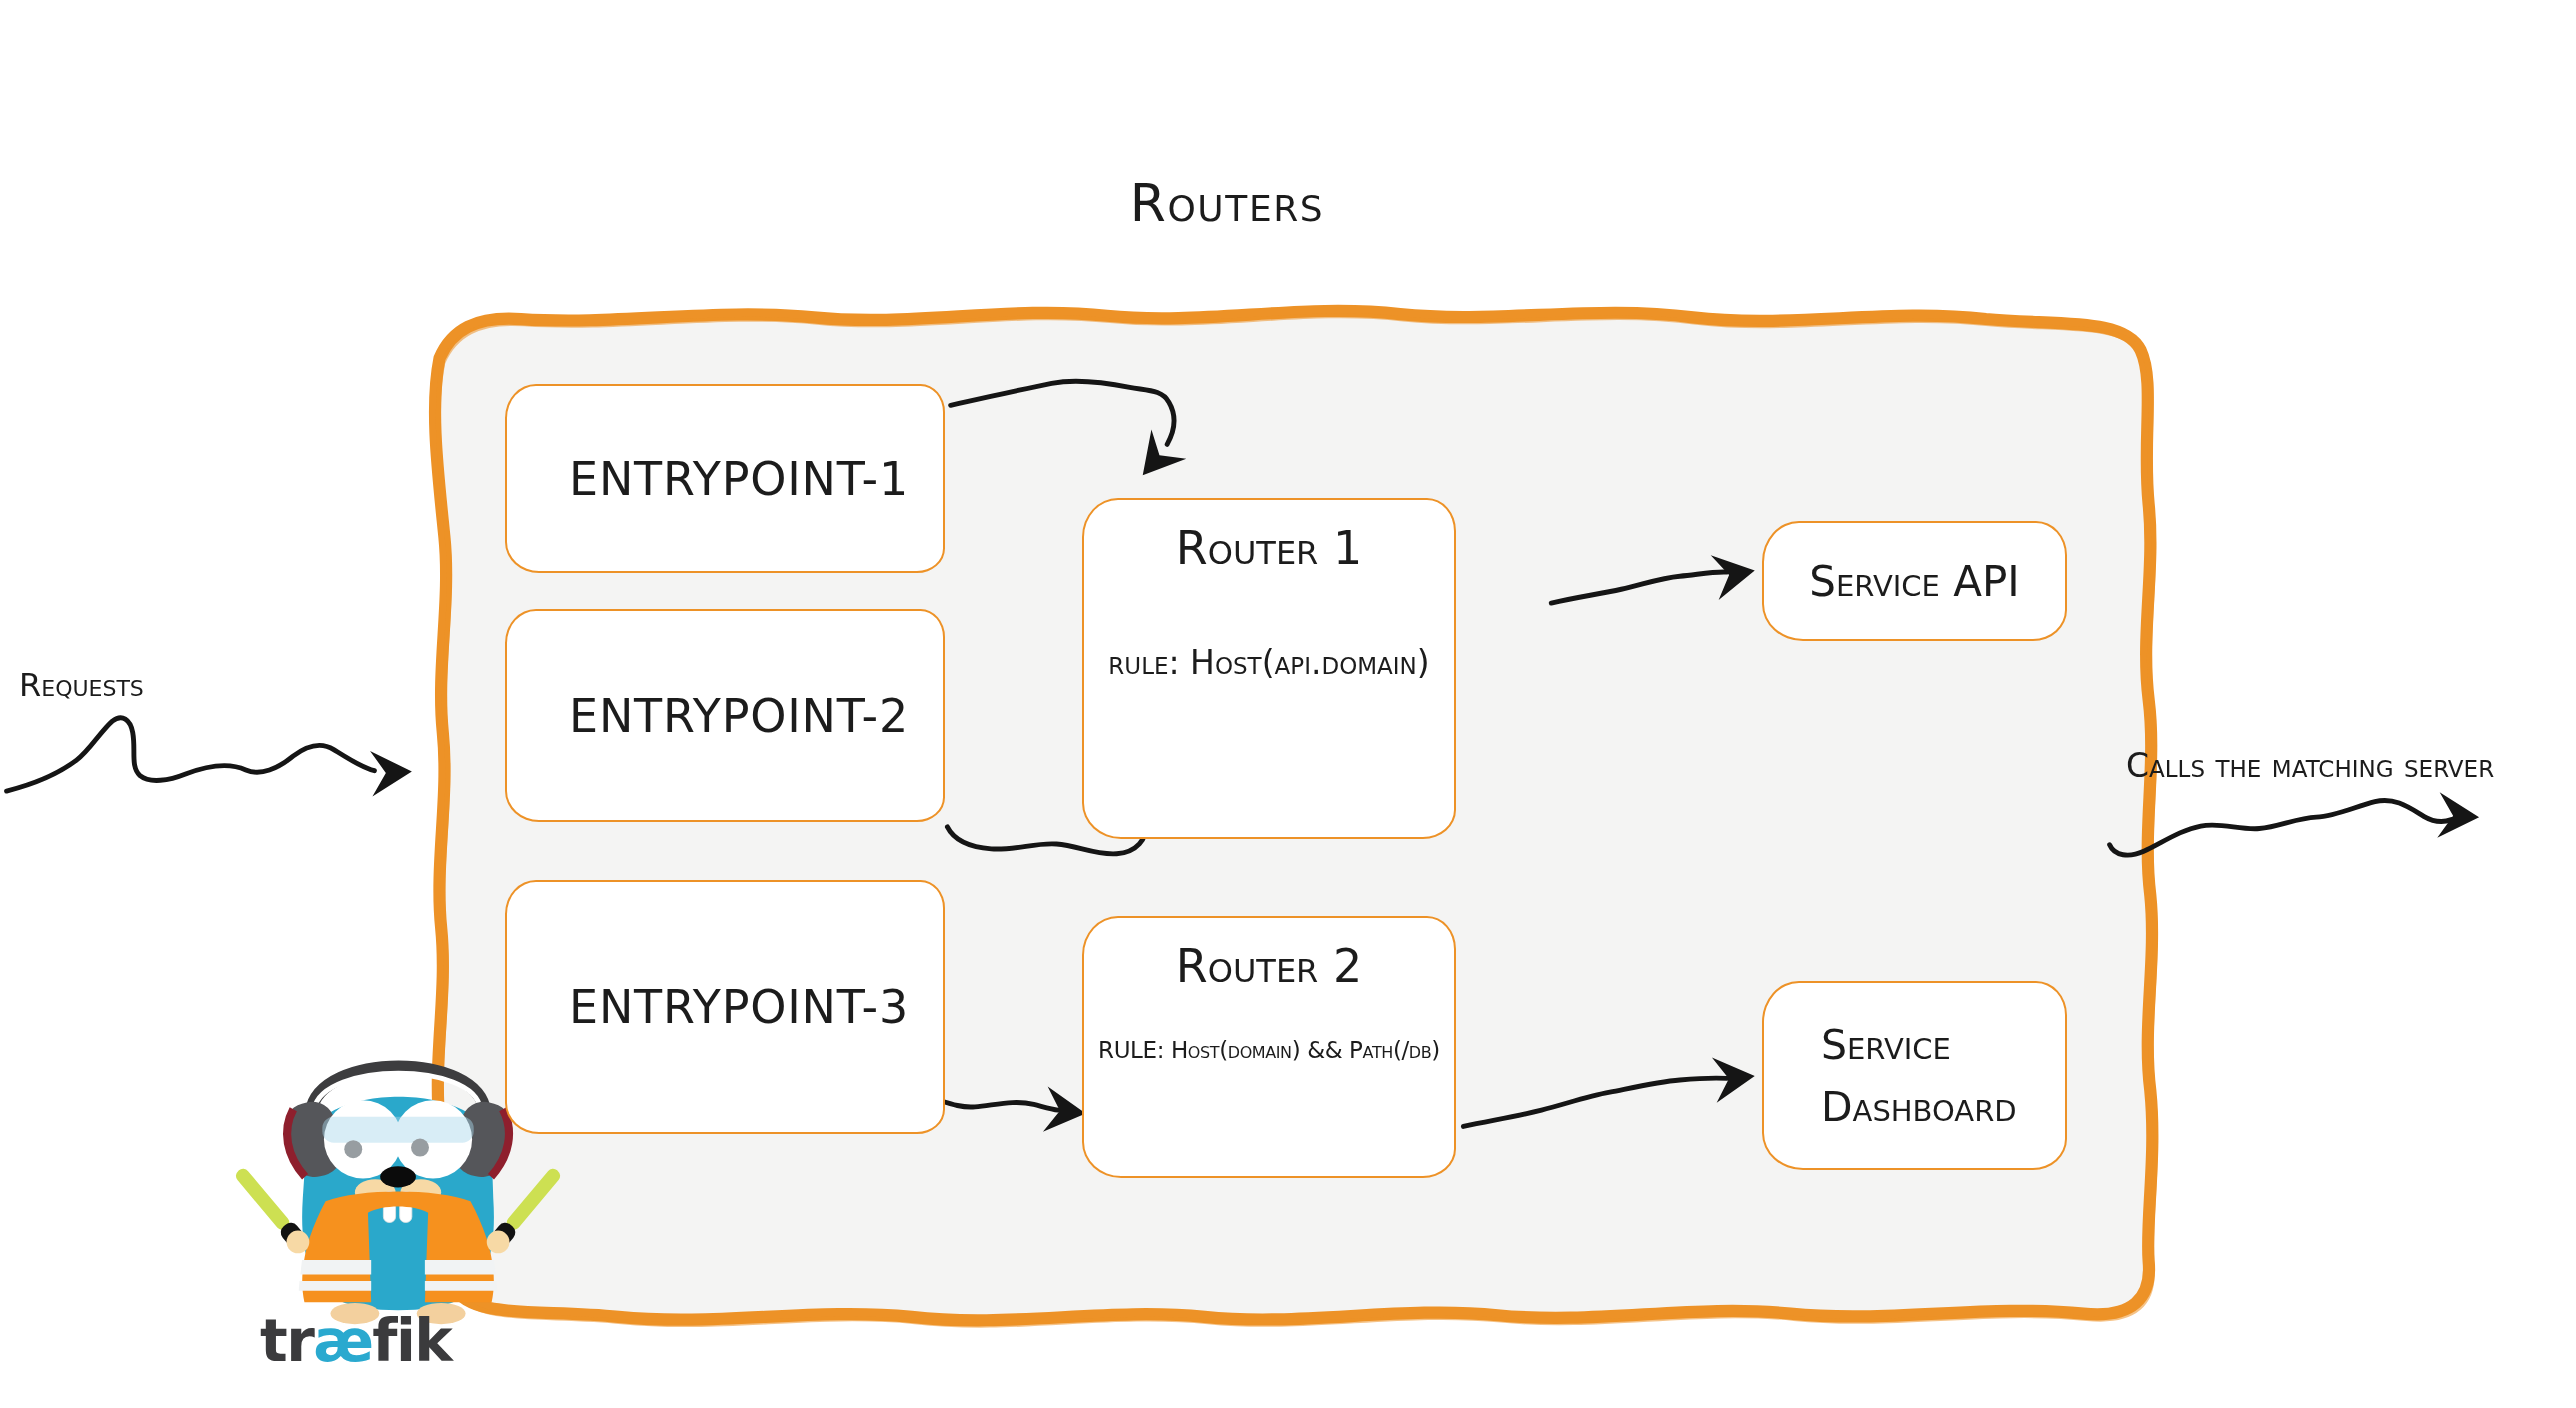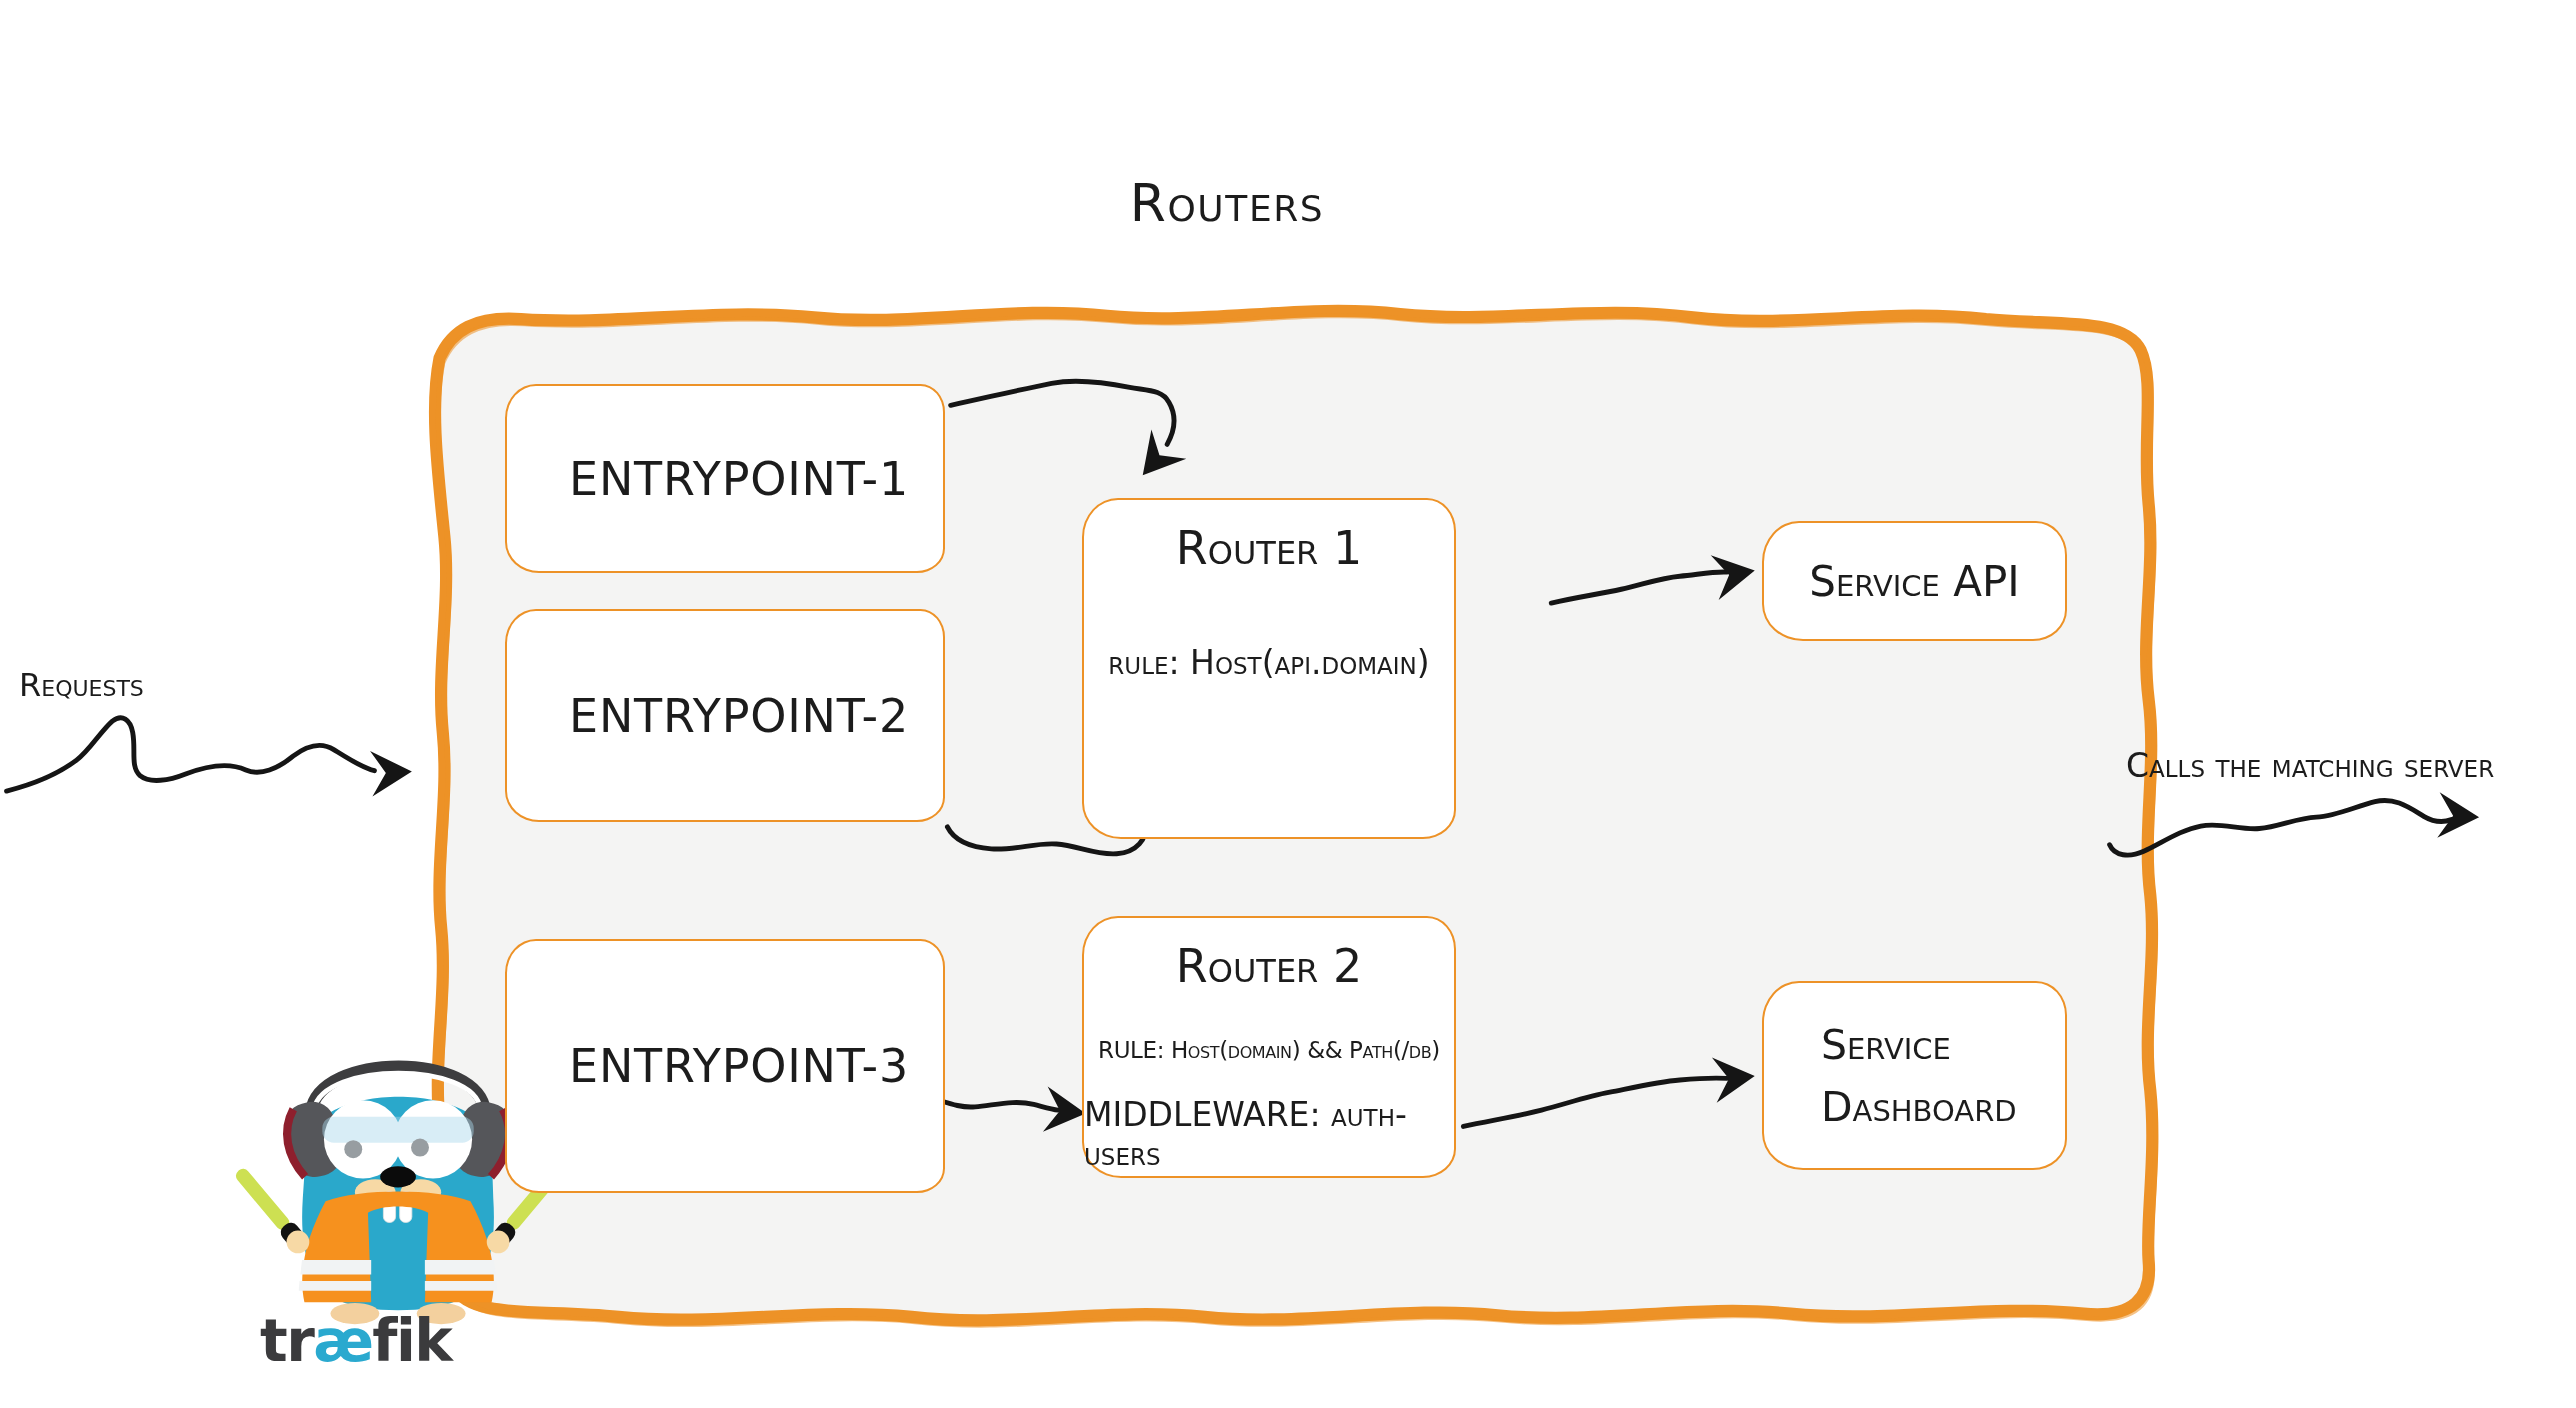--- a/index.html
+++ b/index.html
@@ -31,21 +31,21 @@
   }
   .box{
     position:absolute;background:var(--box-fill);
     border:2.4px solid var(--accent-orange);
     display:flex;align-items:center;justify-content:center;
     box-sizing:border-box;
   }
   .ep{left:505px;width:440px;border-radius:31px 24.4px 28px 34px / 34px 28px 24.4px 31px;padding-left:28px;}
   #ep1{top:384px;height:189px;}
   #ep2{top:609px;height:213px;}
-  #ep3{top:939px;height:254px;}
+  #ep3{top:880px;height:254px;}
   .ep-label{font-size:46px;letter-spacing:0.8px;text-transform:uppercase;}
   .router{
     left:1082px;width:374px;flex-direction:column;justify-content:flex-start;
     border-radius:36px 29px 33px 39px / 39px 33px 29px 36px;
   }
   #router1{top:498px;height:341px;}
   #router2{top:916px;height:262px;gap:21px;}
   .router-title{font-variant:small-caps;font-size:46px;margin-top:21px;}
   .router1-rule{font-variant:small-caps;font-size:33px;margin-top:68px;}
   .router2-rule{font-variant:small-caps;font-size:23px;margin-top:23px;letter-spacing:-0.4px;}
@@ -232,21 +232,20 @@
   </div>
 
   <div class="box router" id="router1">
     <span class="router-title">Router 1</span>
     <span class="router1-rule">rule: Host(api.domain)</span>
   </div>
 
   <div class="box router" id="router2">
     <span class="router-title">Router 2</span>
     <span class="router2-rule">RULE: Host(domain) &amp;&amp; Path(/db)</span>
-    <span class="router2-mw">MIDDLEWARE: auth-users</span>
   </div>
 
   <div class="box service" id="service-dashboard">
     <span class="dash-line">Service</span>
     <span class="dash-line">Dashboard</span>
   </div>
 
   <div class="box service" id="service-api">
     <span class="service-label">Service API</span>
   </div>

